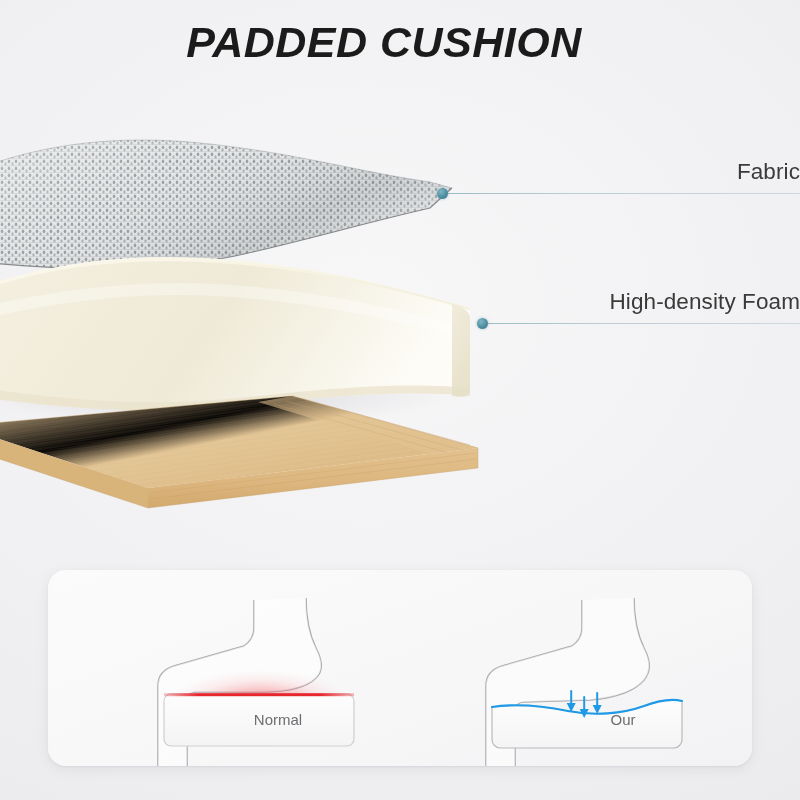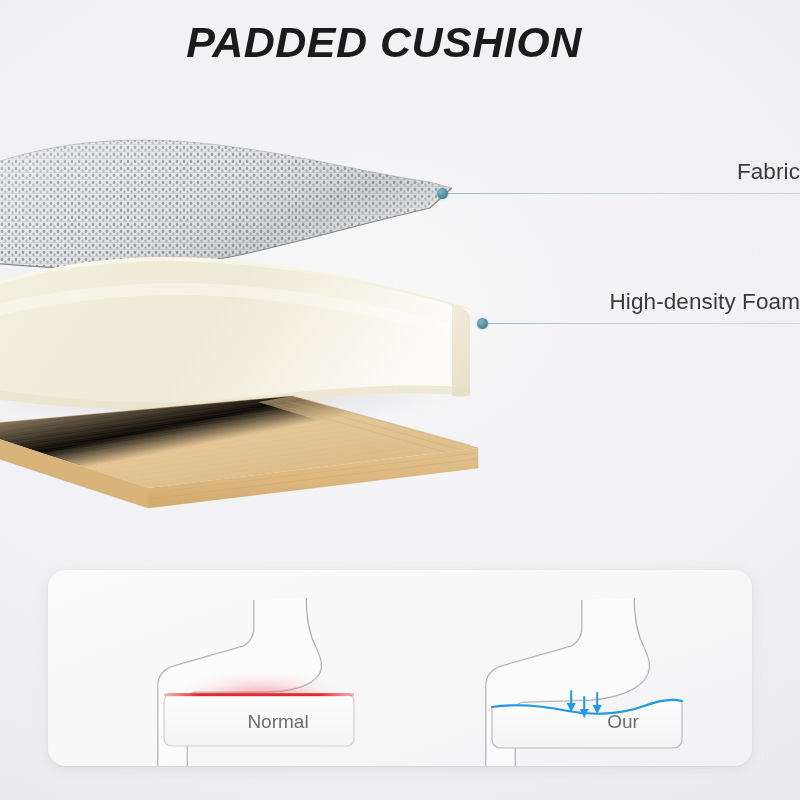--- a/index.html
+++ b/index.html
@@ -79,21 +79,21 @@
     left:48px; top:570px;
     width:704px; height:196px;
     background:linear-gradient(160deg,#fbfbfb 0%,#f7f7f8 55%,#f2f2f4 100%);
     border-radius:18px;
     box-shadow:0 3px 12px rgba(120,120,130,.13),
                0 1px 2px rgba(120,120,130,.10);
   }
   #panel svg{display:block;position:absolute;left:0;top:0;}
   .cmp-label{
     position:absolute;
-    font-size:19px;
+    font-size:15px;
     color:#6e6e72;
     white-space:nowrap;
     text-align:center;
   }
   #label-normal{left:150px; top:141px; width:160px;}
   #label-our{left:495px; top:141px; width:160px;text-align:center;}
 </style>
 </head>
 <body>
 

